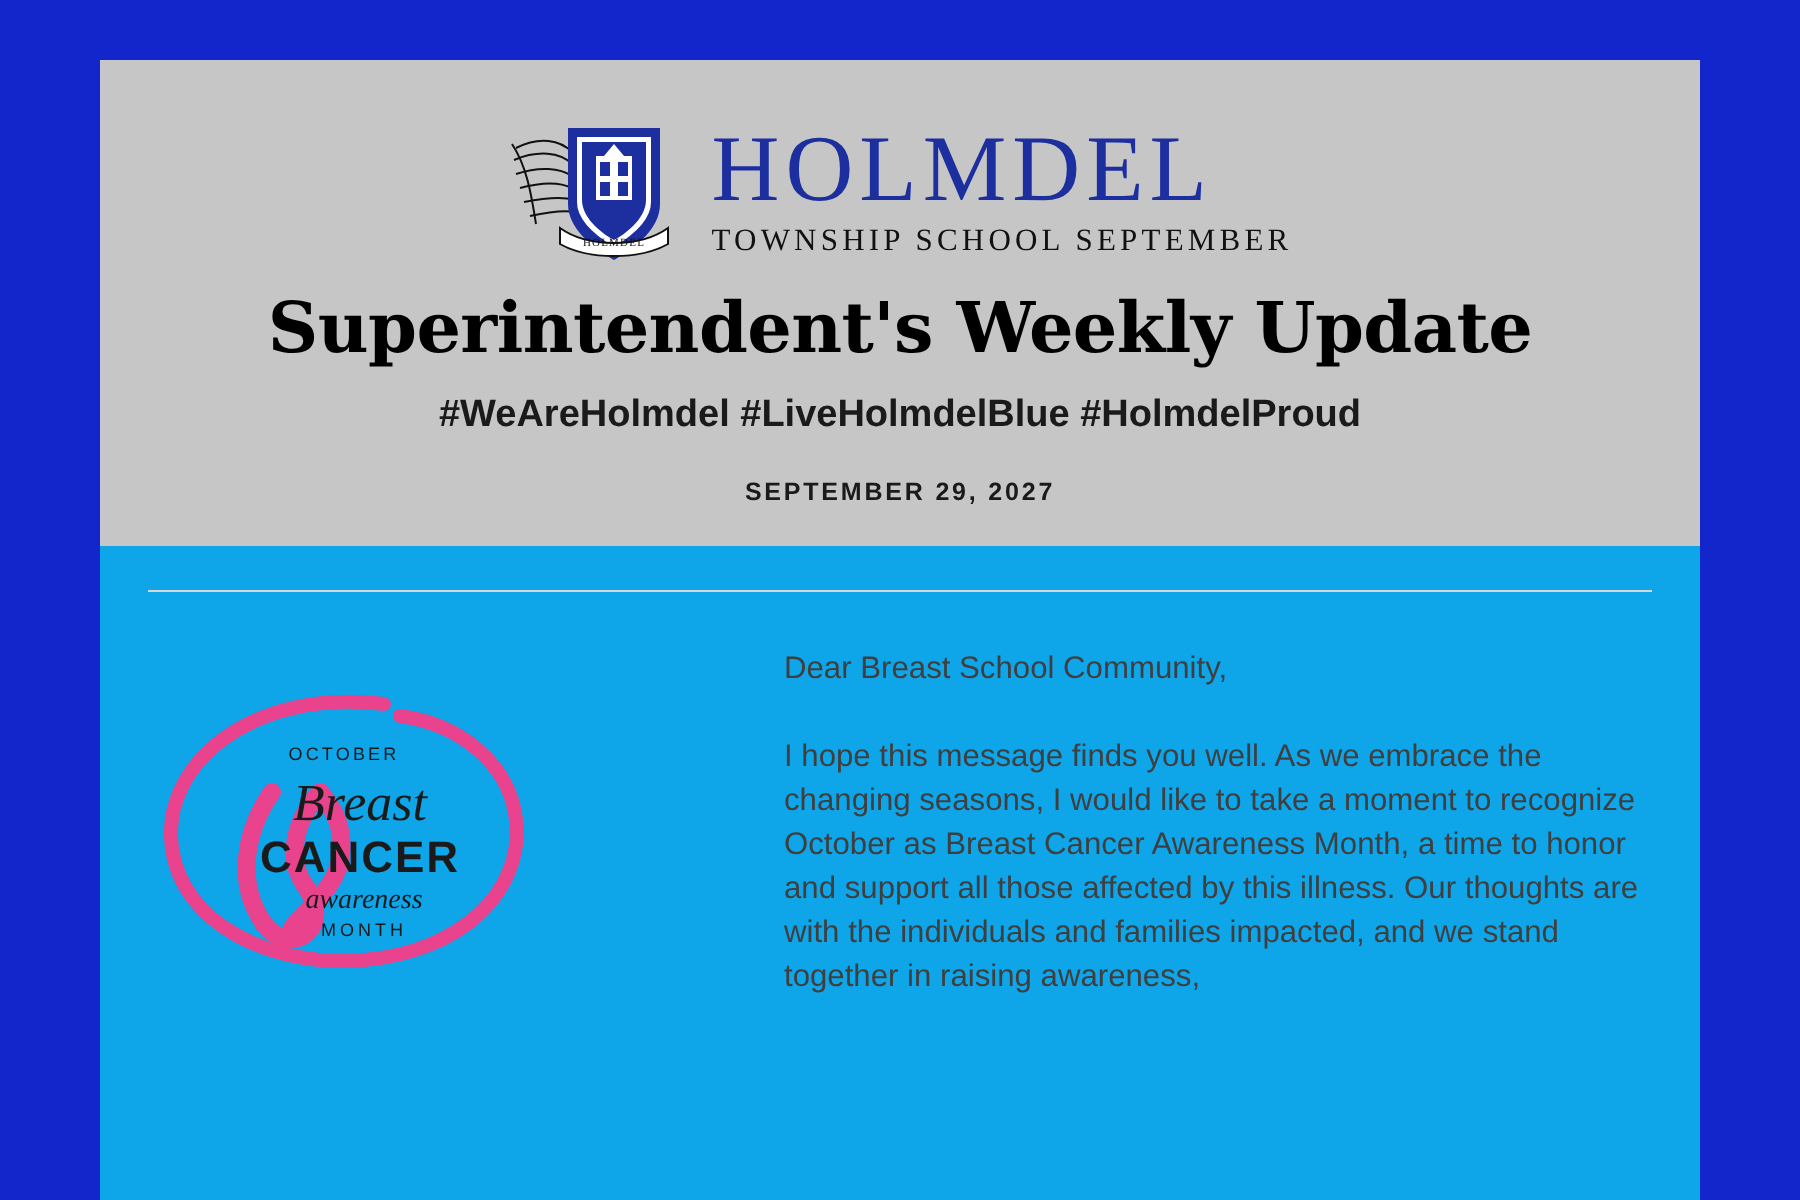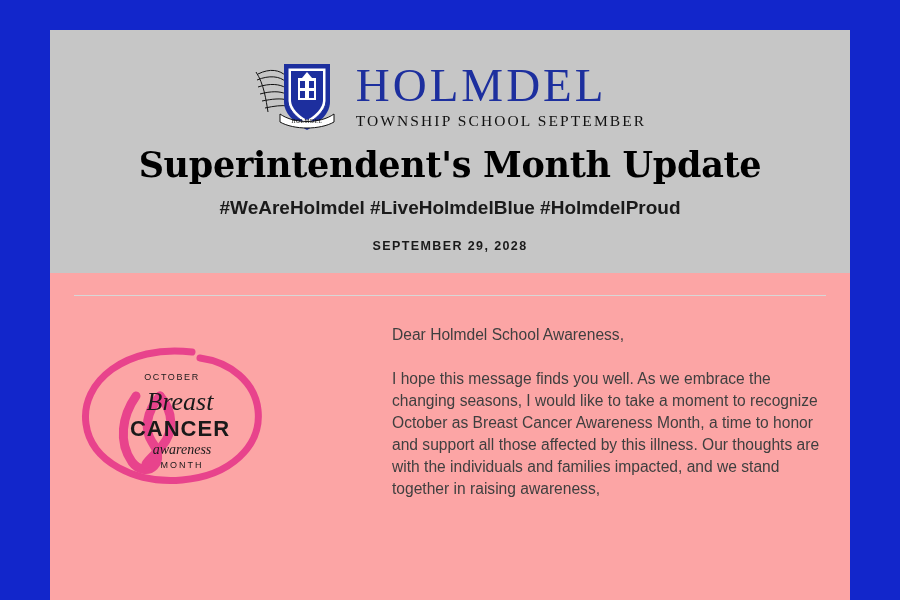--- a/index.html
+++ b/index.html
@@ -19,21 +19,21 @@
     height: 600px;
     background: #1226cb;
     box-sizing: border-box;
   }
   .newsletter {
     position: absolute;
     left: 50px;
     top: 30px;
     width: 800px;
     bottom: 0;
-    background: #fca5a5;
+    background: #0ea5e9;
     overflow: hidden;
   }
   .header-band {
     background: #c6c6c6;
     padding: 18px 20px 20px 20px;
     text-align: center;
   }
   .logo-row {
     display: flex;
     align-items: center;
@@ -168,23 +168,23 @@
             <path d="M26 60 C 40 70, 66 70, 80 60 L80 68 C 66 76, 40 76, 26 68 Z" fill="#ffffff" stroke="#111" stroke-width="1"></path>
             <text x="53" y="69" font-family="Liberation Serif, serif" font-size="5.5" fill="#111" text-anchor="middle" letter-spacing="0.6">HOLMDEL</text>
           </svg>
         </div>
         <div class="logo-text">
           <span class="logo-main">HOLMDEL</span>
           <span class="logo-sub">TOWNSHIP SCHOOL SEPTEMBER</span>
         </div>
       </div>
 
-      <h1 class="title">Superintendent's Month Update</h1>
+      <h1 class="title">Superintendent's Weekly Update</h1>
       <div class="hashtags">#WeAreHolmdel #LiveHolmdelBlue #HolmdelProud</div>
-      <div class="date">SEPTEMBER 29, 2028</div>
+      <div class="date">SEPTEMBER 29, 2027</div>
     </div>
 
     <div class="body-area">
       <hr class="divider">
 
       <div class="content-row">
         <div class="image-col">
           <div class="bc-graphic">
             <svg width="196" height="150" viewBox="0 0 196 150" xmlns="http://www.w3.org/2000/svg">
 
@@ -196,20 +196,20 @@
               <text x="98" y="42" font-family="Liberation Sans, sans-serif" font-size="9" letter-spacing="1.6" fill="#1a1a1a" text-anchor="middle">OCTOBER</text>
               <text x="106" y="72" font-family="Liberation Serif, serif" font-style="italic" font-size="26" fill="#1a1a1a" text-anchor="middle">Breast</text>
               <text x="106" y="98" font-family="Liberation Sans, sans-serif" font-size="22" font-weight="bold" letter-spacing="1" fill="#1a1a1a" text-anchor="middle">CANCER</text>
               <text x="108" y="116" font-family="Liberation Serif, serif" font-style="italic" font-size="14" fill="#1a1a1a" text-anchor="middle">awareness</text>
               <text x="108" y="130" font-family="Liberation Sans, sans-serif" font-size="9" letter-spacing="2" fill="#1a1a1a" text-anchor="middle">MONTH</text>
             </svg>
           </div>
         </div>
 
         <div class="text-col">
-          <p class="para">Dear Holmdel School Awareness,</p>
+          <p class="para">Dear Breast School Community,</p>
           <p class="para">I hope this message finds you well. As we embrace the changing seasons, I would like to take a moment to recognize October as Breast Cancer Awareness Month, a time to honor and support all those affected by this illness. Our thoughts are with the individuals and families impacted, and we stand together in raising awareness,</p>
         </div>
       </div>
     </div>
 
   </div>
 </div>
 
 </body></html>

